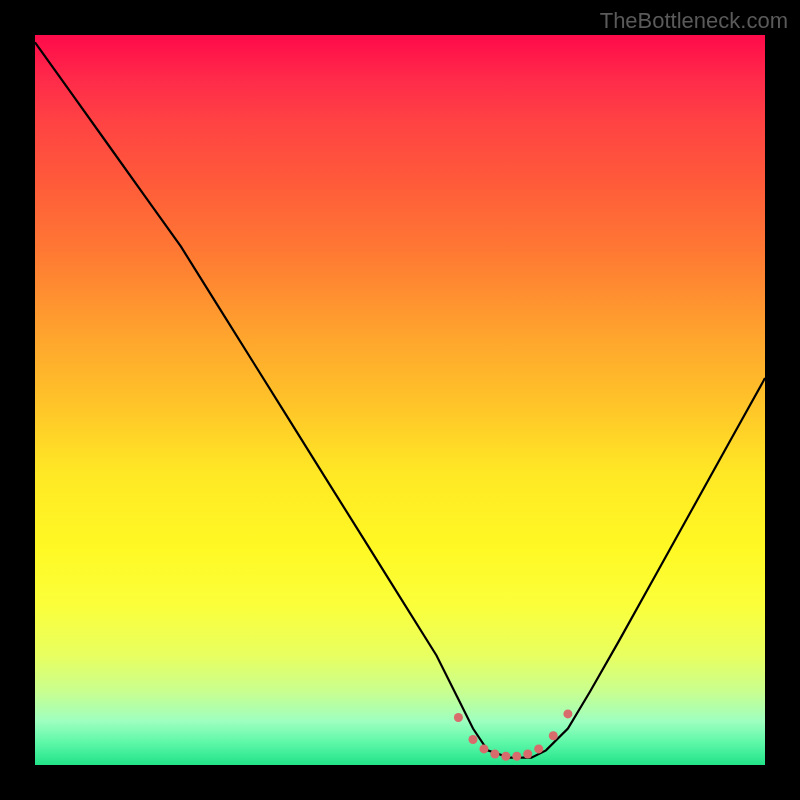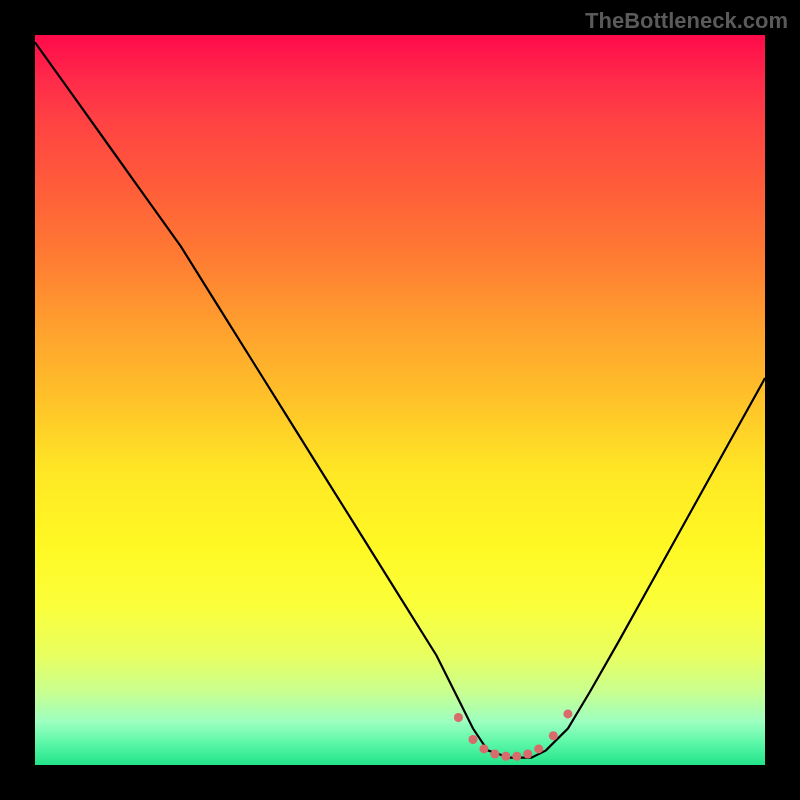--- a/index.html
+++ b/index.html
@@ -10,21 +10,21 @@
     background: #000;
     position: relative;
   }
   .watermark {
     position: absolute;
     top: 8px;
     right: 12px;
     font-family: Arial, sans-serif;
     font-size: 22px;
     color: #5a5a5a;
-    font-weight: 700;
+    font-weight: 400;
     z-index: 10;
   }
   .plot-area {
     position: absolute;
     
     left: 35px;
     top: 35px;
     width: 730px;
     height: 730px;
     background: linear-gradient(to bottom,

